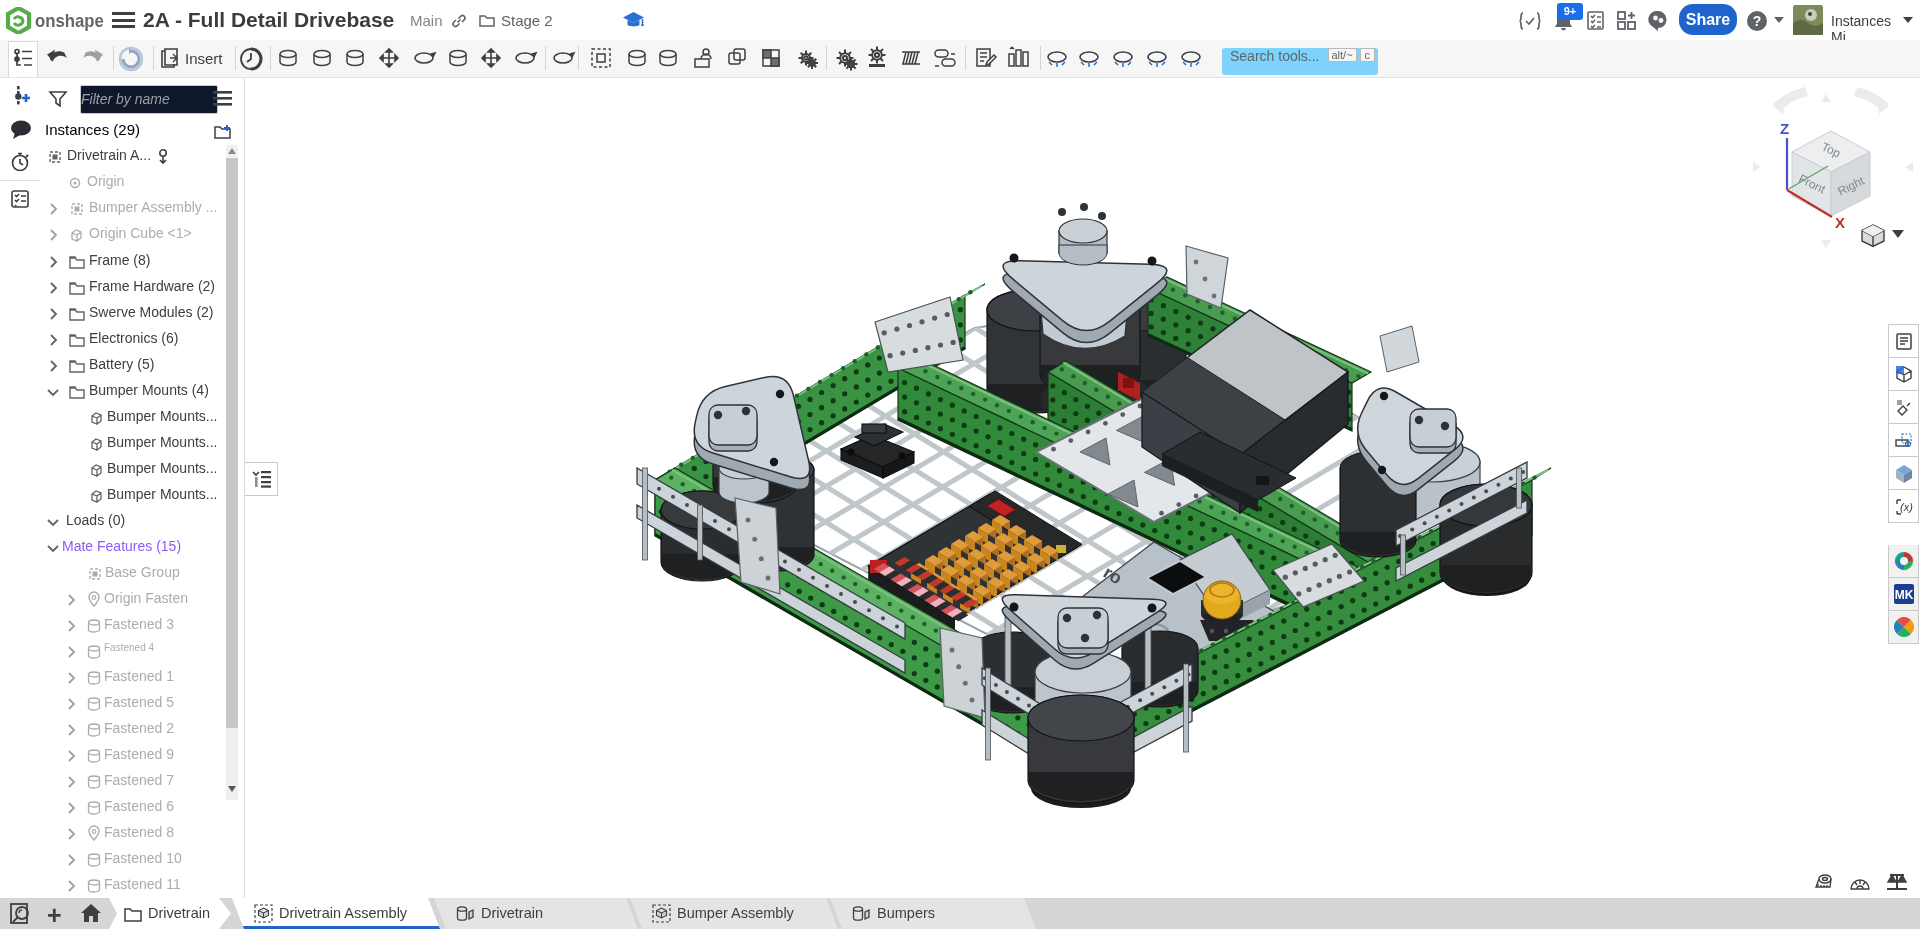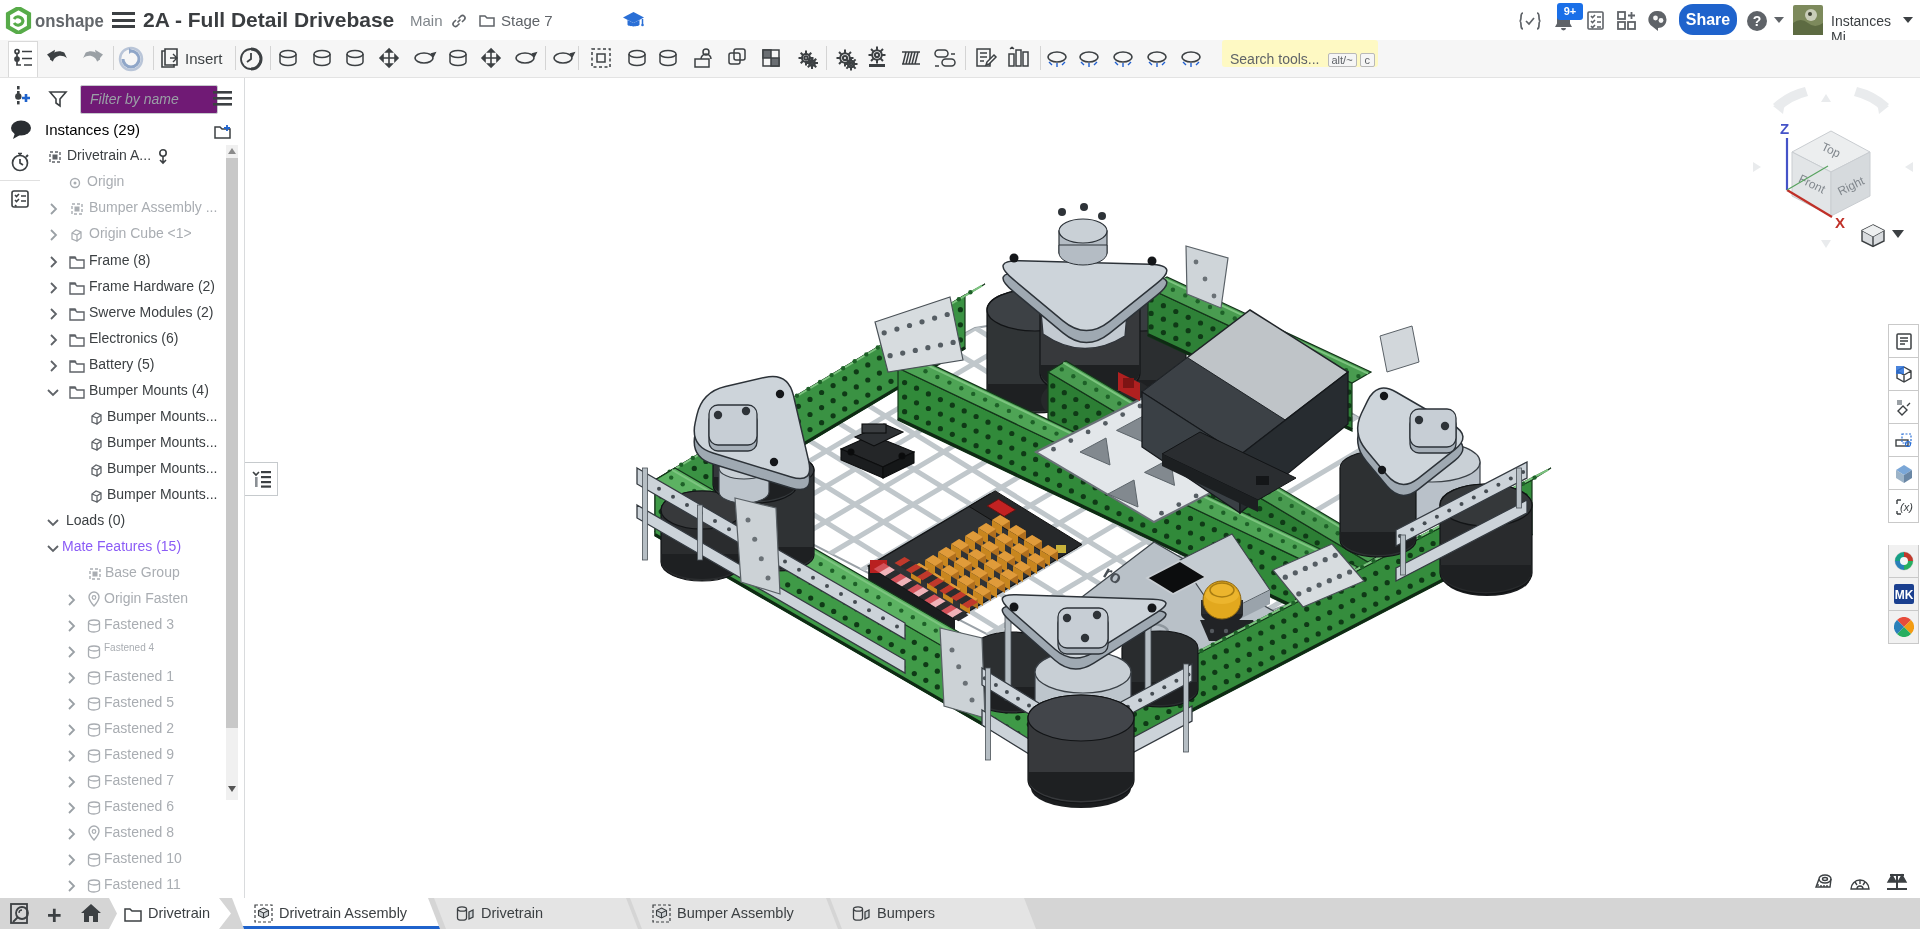--- a/index.html
+++ b/index.html
@@ -1320,21 +1320,21 @@
         <div style="margin-top:3.5px;height:3px;background:#3c4043"></div>
       </div>
       <div class="abs" style="left:143px;top:8px;font-size:21px;font-weight:bold;color:#3a3d40">2A - Full Detail Drivebase</div>
       <div class="abs" style="left:410px;top:12px;font-size:15px;color:#80868b">Main</div>
       <svg class="abs" style="left:450px;top:12px" width="18" height="18" viewBox="0 0 18 18" fill="none" stroke="#5f6368" stroke-width="1.6">
 <path d="M7.5 10.5 l3-3 M6 8 l-2.5 2.5 a2.5 2.5 0 0 0 3.5 3.5 L9.5 11.5 M12 10 l2.5 -2.5 a2.5 2.5 0 0 0 -3.5 -3.5 L8.5 6.5"></path>
       </svg>
       <svg class="abs" style="left:478px;top:11px" width="18" height="18" viewBox="0 0 18 18" fill="none" stroke="#5f6368" stroke-width="1.5">
 <path d="M2 5 h5 l2 2 h7 v8 h-14 z"></path>
       </svg>
-      <div class="abs" style="left:501px;top:12px;font-size:15px;color:#5f6368">Stage 7</div>
+      <div class="abs" style="left:501px;top:12px;font-size:15px;color:#5f6368">Stage 2</div>
       <svg class="abs" style="left:622px;top:11px" width="23" height="19" viewBox="0 0 23 19">
 <path d="M11.5 1 L22 6.5 L11.5 12 L1 6.5 Z" fill="#2a6fd6"></path>
         <path d="M5.5 9 v4.5 c0 2.5 12 2.5 12 0 V9 l-6 3 z" fill="#2a6fd6"></path>
 <path d="M20.5 8 v5" stroke="#2a6fd6" stroke-width="1.5" fill="none"></path>
         <circle cx="20.5" cy="14" r="1.3" fill="#2a6fd6"></circle>
       </svg>
       <svg class="abs" style="left:1518px;top:11px" width="24" height="20" viewBox="0 0 24 20" fill="none" stroke="#5f6368" stroke-width="1.7">
 <path d="M5 2 C3 2 3 4 3 6 C3 8 3 10 1.5 10 C3 10 3 12 3 14 C3 16 3 18 5 18 M19 2 C21 2 21 4 21 6 C21 8 21 10 22.5 10 C21 10 21 12 21 14 C21 16 21 18 19 18"></path>
 <path d="M8 10 l3 3 5 -6"></path>
       </svg>
@@ -1573,21 +1573,21 @@
       </g>
       <g transform="translate(1157,58)" fill="none" stroke="#1f5fd0" stroke-width="1.6">
         <ellipse cx="0" cy="-1" rx="9" ry="5" stroke="#3c4043"></ellipse>
         <path d="M-8 4 l3 3 M8 4 l-3 3 M0 5 v4" stroke-width="1.4"></path>
       </g>
       <g transform="translate(1191,58)" fill="none" stroke="#1f5fd0" stroke-width="1.6">
         <ellipse cx="0" cy="-1" rx="9" ry="5" stroke="#3c4043"></ellipse>
         <path d="M-8 4 l3 3 M8 4 l-3 3 M0 5 v4" stroke-width="1.4"></path>
       </g>
     </svg>
-    <div class="abs" style="left:1222px;top:40px;width:156px;height:27px;background:#fef9c3;border-radius:3px;display:flex;align-items:flex-end;padding:0 8px;white-space:nowrap">
+    <div class="abs" style="left:1222px;top:48px;width:156px;height:27px;background:#7dd3fc;border-radius:3px;display:flex;align-items:flex-start;padding:0 8px;white-space:nowrap">
       <span style="font-size:14px;color:#5f6368">Search tools...</span>
       <span style="margin-left:8px;font-size:11px;color:#5f6368;border:1px solid #b9b9b9;border-radius:2px;background:#f6f6f6;padding:0 3px">alt/~</span>
       <span style="margin-left:3px;font-size:11px;color:#5f6368;border:1px solid #b9b9b9;border-radius:2px;background:#f6f6f6;padding:0 4px">c</span>
     </div>
     <div class="abs leftrail"></div>
     <div class="abs" style="left:0;top:180px;width:40px;height:1px;background:#e0e0e0"></div>
     <svg class="abs" style="left:10px;top:85px" width="22" height="22" viewBox="0 0 22 22">
 <g fill="#3c4043">
         <rect x="7" y="1" width="2.6" height="3.4"></rect>
         <rect x="7" y="6" width="2.6" height="3.4"></rect>
@@ -1607,21 +1607,21 @@
     </svg>
     <svg class="abs" style="left:10px;top:189px" width="20" height="20" viewBox="0 0 20 20" fill="none" stroke="#3c4043" stroke-width="1.6">
 <rect x="2" y="2" width="16" height="16" rx="2"></rect>
       <path d="M5 6 l1.5 1.5 L9 5 M5 11 l1.5 1.5 L9 10 M5 16 l1.5 1.5"></path>
       <path d="M11 7 h5 M11 12 h5"></path>
     </svg>
     <div class="abs tree"></div>
     <svg class="abs" style="left:48px;top:89px" width="20" height="20" viewBox="0 0 20 20" fill="none" stroke="#3c4043" stroke-width="1.6">
 <path d="M2 3 h16 l-6 7 v7 l-4 -3 v-4 z"></path>
     </svg>
-    <div class="abs" style="left:80px;top:85px;width:138px;height:29px;border:1px solid #c6cacd;border-radius:2px;background:#701a75;font-size:14px;font-style:italic;color:#9aa0a6;line-height:27px;padding-left:9px">Filter by name</div>
+    <div class="abs" style="left:80px;top:85px;width:138px;height:29px;border:1px solid #c6cacd;border-radius:2px;background:#0f172a;font-size:14px;font-style:italic;color:#9aa0a6;line-height:27px;padding-left:0">Filter by name</div>
     <svg class="abs" style="left:213px;top:90px" width="19" height="18" viewBox="0 0 19 18" fill="#3c4043">
 <rect x="0" y="1" width="19" height="2.6"></rect>
       <rect x="0" y="7" width="19" height="2.6"></rect>
       <rect x="0" y="13" width="19" height="2.6"></rect>
     </svg>
     <div class="abs" style="left:45px;top:121px;font-size:15px;color:#000000">Instances (29)</div>
     <svg class="abs" style="left:214px;top:123px" width="19" height="17" viewBox="0 0 19 17" fill="none" stroke="#3c4043" stroke-width="1.5">
 <path d="M1 4 h5 l2 2 h8 v9 h-15 z"></path>
       <path d="M13 2 v6 M10 5 h6" stroke="#1f63cc" stroke-width="1.8"></path>
     </svg>

